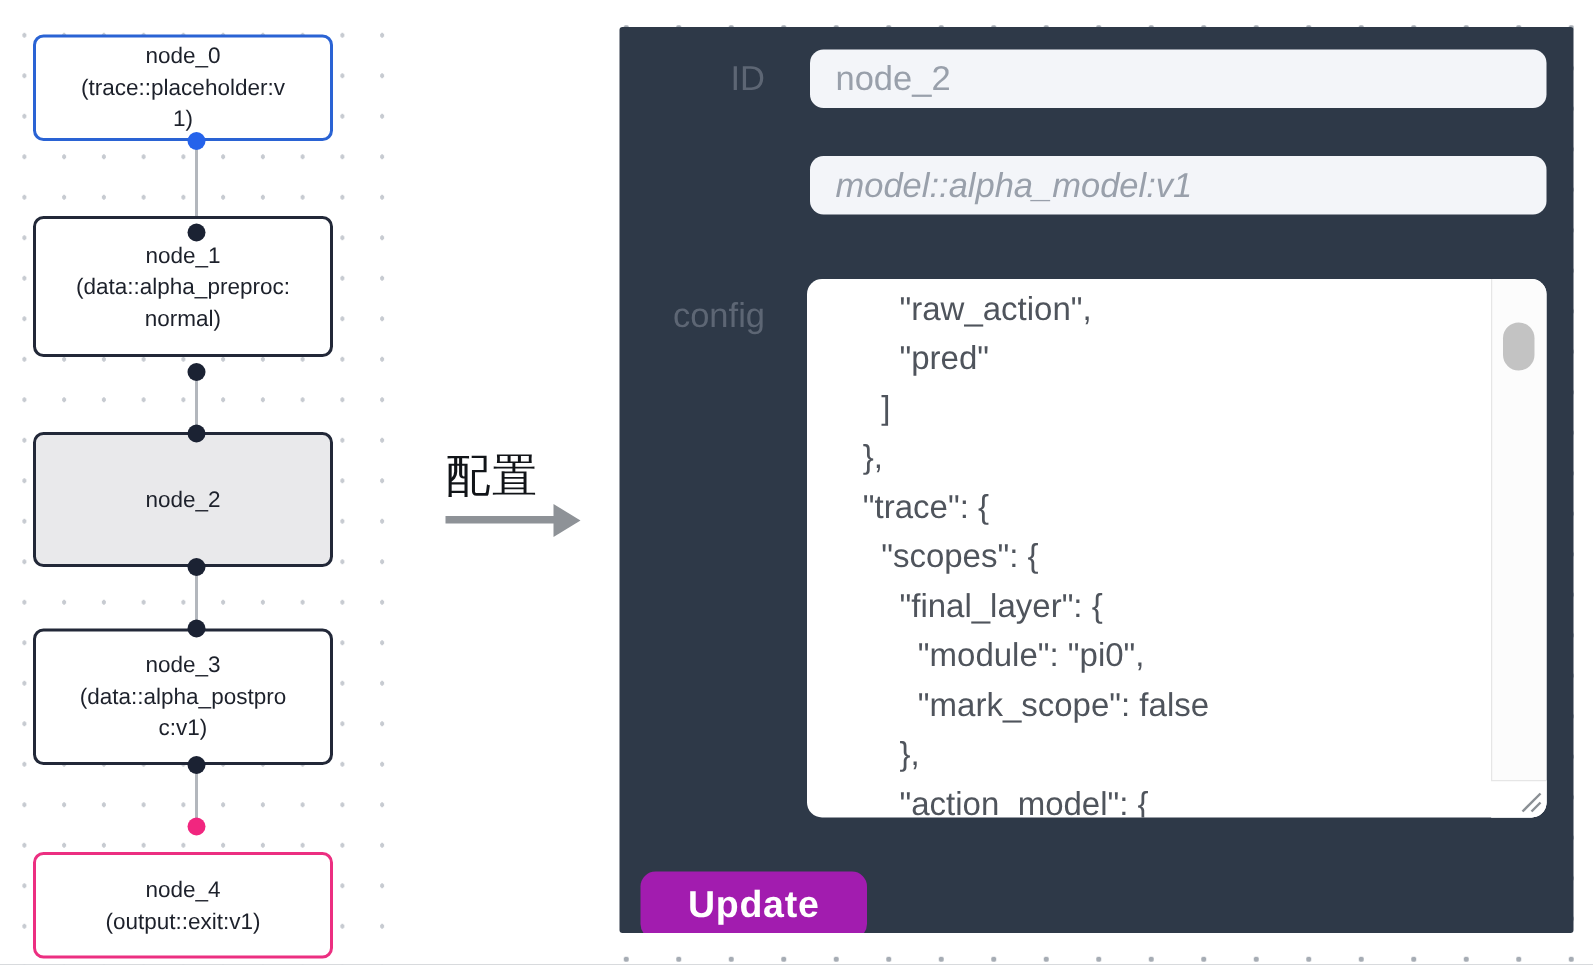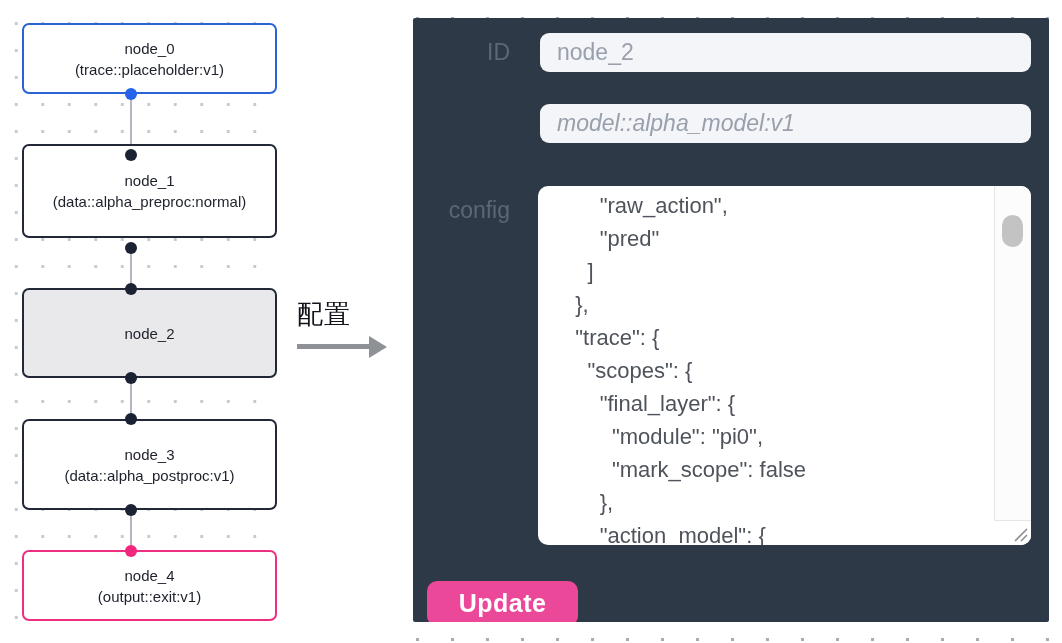--- a/index.html
+++ b/index.html
@@ -9,36 +9,36 @@
 
   
   .dots-left { position:absolute; left:0; top:0; width:272px; height:643px;
     background-image:radial-gradient(circle, #c7cbd1 1.5px, transparent 1.6px);
     background-size:26.5px 27px; background-position:3px 10px; }
   .dots-right { position:absolute; left:393px; top:0; width:669px; height:643px;
     background-image:radial-gradient(circle, #a6acb4 1.8px, transparent 1.9px);
     background-size:35px 27px; background-position:7px 5px; }
 
   
-  .node { position:absolute; left:22px; width:255px; background:#fff;
+  .node { position:absolute; left:22px; width:200px; background:#fff;
     border:2px solid #222838; border-radius:7px; display:flex; flex-direction:column;
-    align-items:center; justify-content:center; text-align:right;
+    align-items:center; justify-content:center; text-align:center;
     font-size:15px; line-height:21px; color:#1d212b; padding:0 25px;
     word-break:break-all; z-index:3; }
   .node.input  { border-color:#2a63d4; }
   .node.output { border-color:#ec2f81; }
   .node.selected { background:#e9e9eb; border-width:2.5px; }
   .edge-line { position:absolute; left:130px; width:2px; background:#b3b7bd; z-index:2; }
   .port { position:absolute; width:12px; height:12px; border-radius:50%;
     background:#1b2233; z-index:4; }
   .port.blue { background:#2563eb; }
   .port.pink { background:#f1267f; }
 
   
-  .arrow-label { position:absolute; left:297px; top:297px; font-size:26px;
+  .arrow-label { position:absolute; left:297px; top:297px; font-size:30px;
     color:#111418; letter-spacing:1px; z-index:3; }
   .arrow-bar { position:absolute; left:297px; top:344px; width:73px; height:5px;
     background:#8e9297; z-index:3; }
   .arrow-head { position:absolute; left:369px; top:335.5px; width:0; height:0;
     border-top:11px solid transparent; border-bottom:11px solid transparent;
     border-left:18px solid #8e9297; z-index:3; }
 
   
   .panel { position:absolute; left:413px; top:18px; width:636px; height:604px;
     background:#2e3948; border-radius:2px; overflow:hidden; z-index:5; }
@@ -53,21 +53,21 @@
     line-height:33px; color:#4f545c; white-space:pre; overflow:hidden;
     font-family:"Liberation Sans", sans-serif; }
   .cfg-gutter { position:absolute; right:0; top:0; bottom:0; width:37px;
     background:#fcfcfc; border-left:1px solid #e6e6e6; border-radius:0 10px 10px 0; }
   .cfg-thumb { position:absolute; right:8px; top:29px; width:21px; height:32px;
     border-radius:11px; background:#c3c3c3; }
   .cfg-corner { position:absolute; right:0; bottom:0; width:37px; height:25px;
     background:#ffffff; border-top:1px solid #e6e6e6; border-radius:0 0 10px 0; }
   .cfg-resize { position:absolute; right:3px; bottom:3px; }
   .update-btn { position:absolute; left:14px; top:563px; width:151px; height:45px;
-    background:#ec4899; border:none; border-radius:10px; color:#ffffff;
+    background:#a21caf; border:none; border-radius:10px; color:#ffffff;
     font-family:"Liberation Sans", sans-serif; font-size:25px; font-weight:600;
     display:flex; align-items:center; justify-content:center; letter-spacing:0.5px; }
 </style>
 </head>
 <body>
 
 <div class="stage">
 
   <div class="dots-left"></div>
   <div class="dots-right"></div>
@@ -85,21 +85,21 @@
     <div>node_1</div>
     <div>(data::alpha_preproc:normal)</div>
   </div>
   <div class="node selected" style="top:288px; height:90px;">
     <div>node_2</div>
   </div>
   <div class="node" style="top:419px; height:91px;">
     <div>node_3</div>
     <div>(data::alpha_postproc:v1)</div>
   </div>
-  <div class="node output" style="top:550px; height:71px;">
+  <div class="node output" style="top:568px; height:71px;">
     <div>node_4</div>
     <div>(output::exit:v1)</div>
   </div>
 
   <div class="port blue" style="left:125px; top:88px;"></div>
   <div class="port" style="left:125px; top:149px;"></div>
   <div class="port" style="left:125px; top:242px;"></div>
   <div class="port" style="left:125px; top:283px;"></div>
   <div class="port" style="left:125px; top:372px;"></div>
   <div class="port" style="left:125px; top:413px;"></div>

